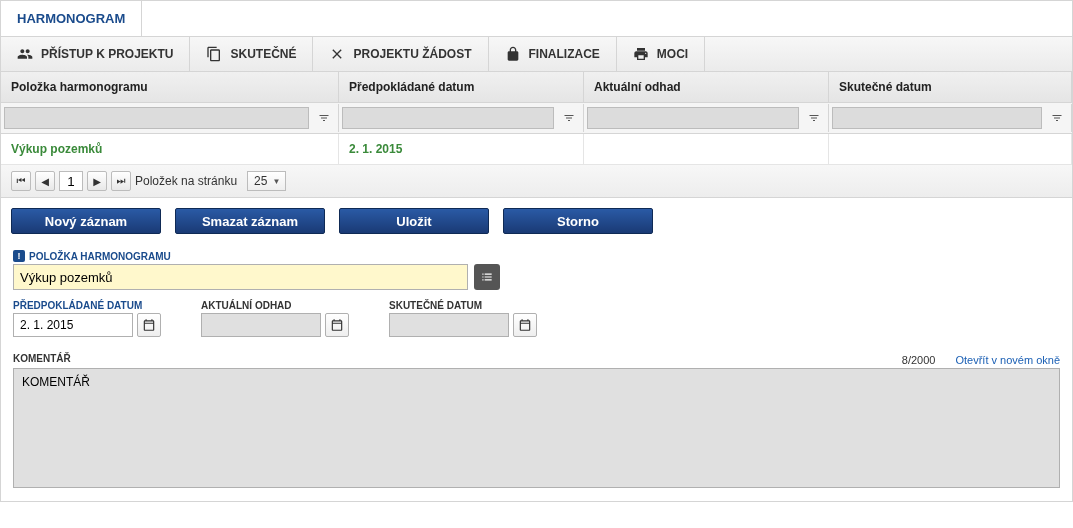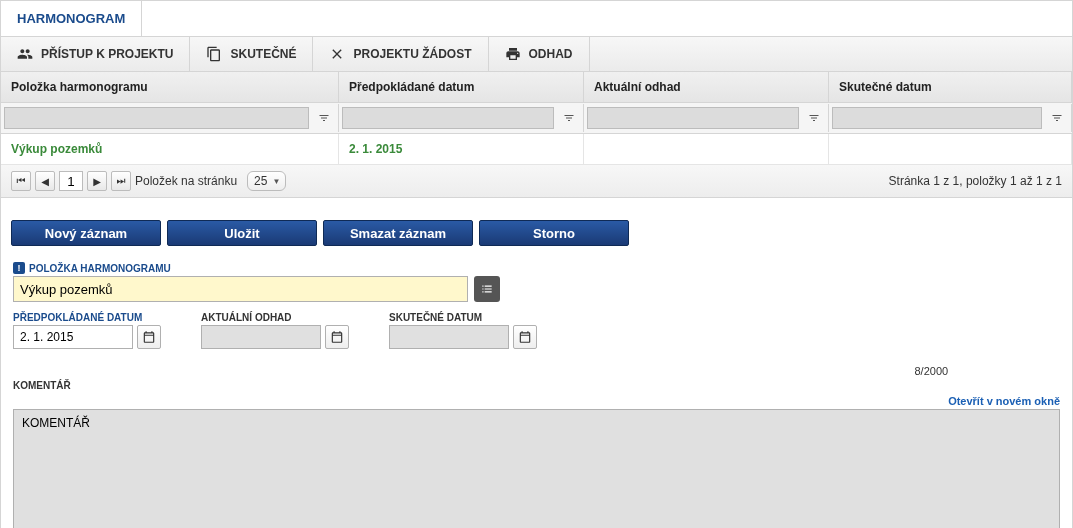--- a/index.html
+++ b/index.html
@@ -27,48 +27,48 @@
 .grid-filter-btn { width: 22px; height: 22px; display: flex; align-items: center; justify-content: center; color: #444; cursor: pointer; }
 
 .grid-row { display: flex; border-bottom: 1px solid #e5e5e5; }
 .grid-cell { padding: 8px 10px; border-right: 1px solid #e5e5e5; color: #3a8a3a; font-weight: bold; font-size: 12px; }
 
 .pager-row { display: flex; align-items: center; justify-content: space-between; padding: 6px 10px; background: linear-gradient(#f7f7f7, #ededed); border-bottom: 1px solid #d5d5d5; }
 .pager-left { display: flex; align-items: center; gap: 4px; }
 .pager-btn { width: 20px; height: 20px; border: 1px solid #bcbcbc; background: linear-gradient(#fff,#e8e8e8); display: flex; align-items: center; justify-content: center; cursor: pointer; font-size: 10px; color: #333; border-radius: 2px; }
 .pager-input { width: 24px; height: 20px; border: 1px solid #bcbcbc; text-align: center; background: #fff; }
 .pager-text { color: #333; }
-.pager-select { height: 20px; border: 1px solid #bcbcbc; background: linear-gradient(#fff,#eee); padding: 0 18px 0 6px; margin-left: 6px; position: relative; display: inline-flex; align-items: center; cursor: pointer; border-radius: 6px; }
+.pager-select { height: 20px; border: 1px solid #bcbcbc; background: linear-gradient(#fff,#eee); padding: 0 18px 0 6px; margin-left: 6px; position: relative; display: inline-flex; align-items: center; cursor: pointer; border-radius: 0; }
 .pager-select::after { content: "▼"; font-size: 8px; color: #555; position: absolute; right: 5px; }
 .pager-right { color: #333; }
 
-.action-buttons { display: flex; gap: 6px; padding: 10px 10px 6px; margin-top: 12px; }
+.action-buttons { display: flex; gap: 14px; padding: 10px 10px 6px; }
 .action-btn { flex: 0 0 150px; height: 26px; background: linear-gradient(#2a5aa5, #1a3a75); color: #fff; font-weight: bold; border: 1px solid #0f2a55; border-radius: 2px; cursor: pointer; display: flex; align-items: center; justify-content: center; font-size: 13px; }
 
 .form-area { padding: 10px 12px; }
 .field-label { display: flex; align-items: center; gap: 4px; font-size: 10px; font-weight: bold; color: #1a4b8c; margin-bottom: 2px; text-transform: uppercase; }
 .field-label.dark { color: #333; }
 .req-icon { width: 12px; height: 12px; background: #1a4b8c; color: #fff; border-radius: 2px; display: inline-flex; align-items: center; justify-content: center; font-size: 9px; font-weight: bold; }
 .item-input-row { display: flex; align-items: center; gap: 6px; margin-bottom: 10px; }
 .item-input { width: 455px; height: 26px; background: #fff8cc; border: 1px solid #b0b0b0; padding: 0 6px; font-size: 13px; }
 .list-btn { width: 26px; height: 26px; background: #555; border-radius: 3px; display: flex; align-items: center; justify-content: center; cursor: pointer; }
 .list-btn svg { width: 14px; height: 14px; fill: #fff; }
 
 .dates-row { display: flex; gap: 40px; margin-bottom: 16px; }
 .date-field { display: flex; flex-direction: column; }
 .date-input-wrap { display: flex; align-items: center; gap: 4px; }
 .date-input { width: 120px; height: 24px; border: 1px solid #b0b0b0; background: #fff; padding: 0 6px; font-size: 12px; }
 .date-input.disabled { background: #e0e0e0; }
 .cal-btn { width: 24px; height: 24px; border: 1px solid #b0b0b0; background: linear-gradient(#fff,#eee); display: flex; align-items: center; justify-content: center; cursor: pointer; border-radius: 2px; }
 .cal-btn svg { width: 14px; height: 14px; fill: #333; }
 
 .comment-header { display: flex; align-items: center; justify-content: space-between; margin-bottom: 2px; }
-.comment-right { display: flex; align-items: flex-start; }
+.comment-right { display: flex; gap: 20px; align-items: flex-end; }
 .comment-count { color: #333; font-size: 11px; }
-.comment-link { color: #1a5fb4; font-size: 11px; cursor: pointer; font-weight: bold; margin-top: 30px; }
+.comment-link { color: #1a5fb4; font-size: 11px; cursor: pointer; font-weight: normal; }
 .comment-box { width: 100%; height: 120px; background: #e0e0e0; border: 1px solid #b0b0b0; padding: 6px 8px; font-size: 12px; resize: none; font-family: Arial; }
 </style>
 </head>
 <body>
 
 <div class="page">
   <div class="tab-row">
     <div class="tab">HARMONOGRAM</div>
   </div>
 
@@ -86,23 +86,29 @@
       <span>SKUTEČNÉ</span>
     </div>
     <div class="toolbar-item">
       <svg viewBox="0 0 24 24">
           <path d="M19 6.41L17.59 5 12 10.59 6.41 5 5 6.41 10.59 12 5 17.59 6.41 19 12 13.41 17.59 19 19 17.59 13.41 12z"></path>
         </svg>
       <span>PROJEKTU ŽÁDOST</span>
     </div>
     <div class="toolbar-item">
       <svg viewBox="0 0 24 24">
+          <path d="M18 8h-1V6c0-2.76-2.24-5-5-5S7 3.24 7 6v2H6c-1.1 0-2 .9-2 2v10c0 1.1.9 2 2 2h12c1.1 0 2-.9 2-2V10c0-1.1-.9-2-2-2zM9 6c0-1.66 1.34-3 3-3s3 1.34 3 3v2H9V6z"></path>
+        </svg>
+      <span>FINALIZACE</span>
+    </div>
+    <div class="toolbar-item">
+      <svg viewBox="0 0 24 24">
           <path d="M19 8H5c-1.66 0-3 1.34-3 3v6h4v4h12v-4h4v-6c0-1.66-1.34-3-3-3zm-3 11H8v-5h8v5zm3-7c-.55 0-1-.45-1-1s.45-1 1-1 1 .45 1 1-.45 1-1 1zm-1-9H6v4h12V3z"></path>
         </svg>
-      <span>ODHAD</span>
+      <span>MOCI</span>
     </div>
   </div>
 
   <div class="grid-header">
     <div class="grid-header-cell gcol1">Položka harmonogramu</div>
     <div class="grid-header-cell gcol2">Předpokládané datum</div>
     <div class="grid-header-cell gcol3">Aktuální odhad</div>
     <div class="grid-header-cell gcol4">Skutečné datum</div>
   </div>
 
@@ -151,27 +157,26 @@
   <div class="pager-row">
     <div class="pager-left">
       <div class="pager-btn">⏮</div>
       <div class="pager-btn">◀</div>
       <input class="pager-input" value="1" style="">
       <div class="pager-btn">▶</div>
       <div class="pager-btn">⏭</div>
       <span class="pager-text">Položek na stránku</span>
       <div class="pager-select">25</div>
     </div>
-    <div class="pager-right">Stránka 1 z 1, položky 1 až 1 z 1</div>
   </div>
 
   <div class="action-buttons">
     <div class="action-btn">Nový záznam</div>
+    <div class="action-btn">Smazat záznam</div>
     <div class="action-btn">Uložit</div>
-    <div class="action-btn">Smazat záznam</div>
     <div class="action-btn">Storno</div>
   </div>
 
   <div class="form-area">
     <div class="field-label">
       <span class="req-icon">!</span>
       <span>POLOŽKA HARMONOGRAMU</span>
     </div>
     <div class="item-input-row">
       <input class="item-input" value="Výkup pozemků" style="">

